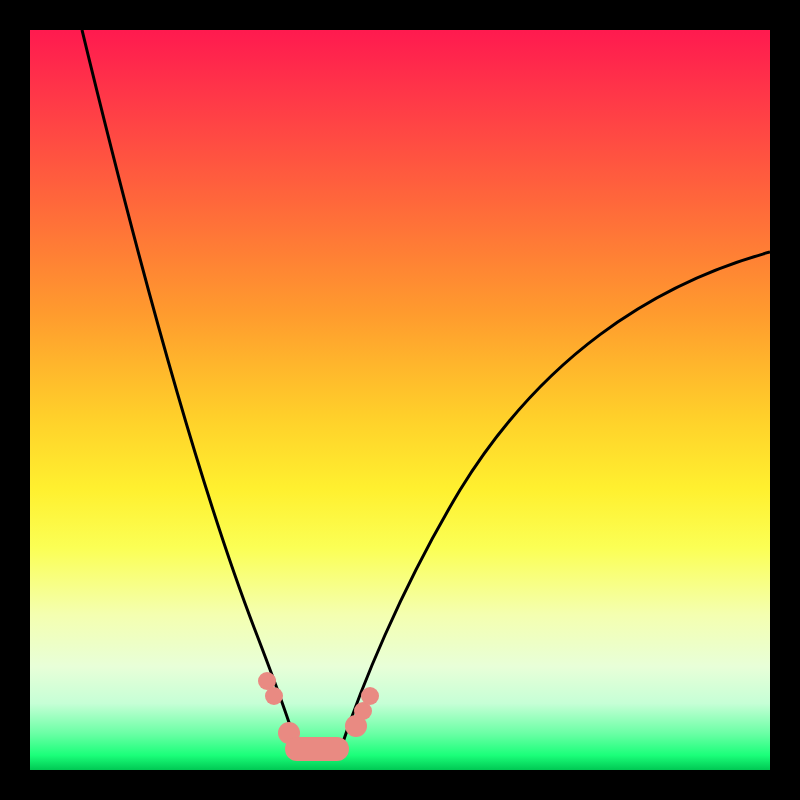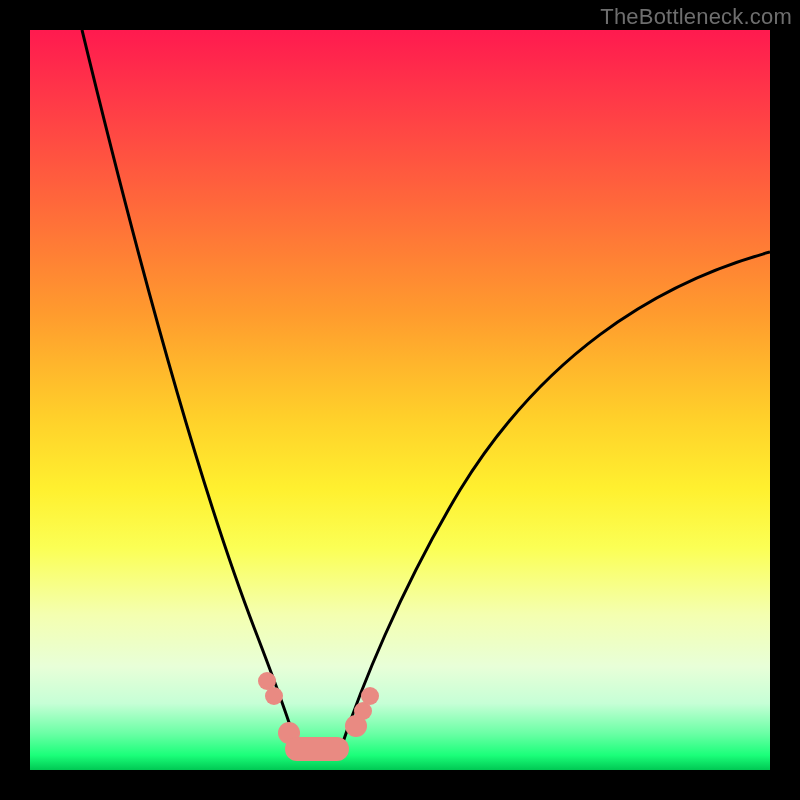--- a/index.html
+++ b/index.html
@@ -77,21 +77,20 @@
     position: absolute;
     height: 24px;
     background: #e98a82;
     border-radius: 12px;
   }
 </style>
 </head>
 <body>
 
 <div class="frame">
-  <div class="watermark">TheBottleneck.com</div>
 
   <div class="plot-wrap">
     <div class="plot-area"></div>
 
     <svg class="curve" viewBox="0 0 740 740" preserveAspectRatio="none">
 
       <path d="M 52 0
                C 115 260, 175 470, 225 600
                C 250 665, 262 700, 267 718" fill="none" stroke="#000" stroke-width="3"></path>
 

